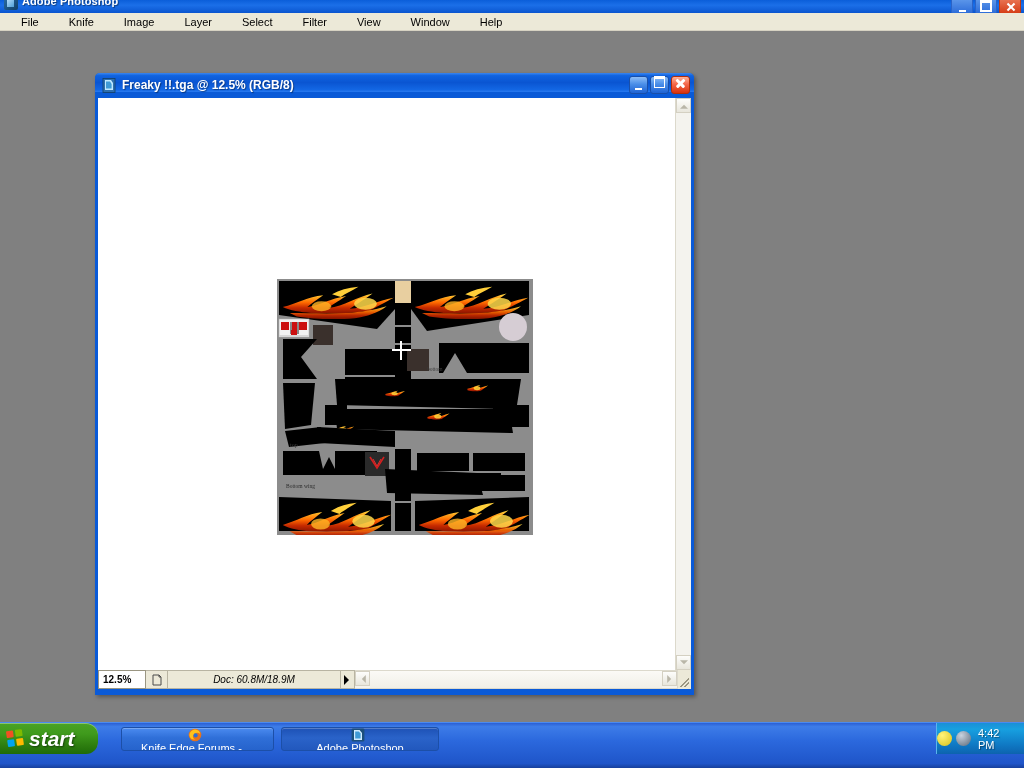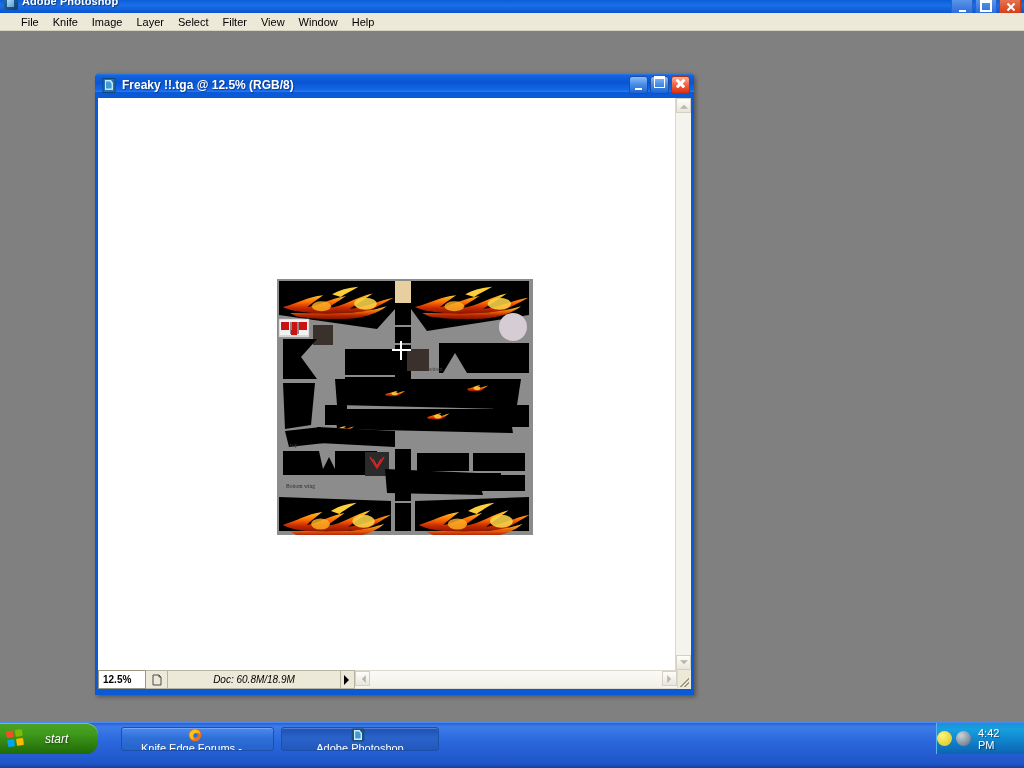--- a/index.html
+++ b/index.html
@@ -41,21 +41,21 @@
   .app-btn.close i::before,.app-btn.close i::after{
     content:"";position:absolute;left:0;top:3px;width:10px;height:2px;background:#fff;
   }
   .app-btn.close i::before{transform:rotate(45deg);}
   .app-btn.close i::after{transform:rotate(-45deg);}
 
   
   .menubar{
     position:absolute;left:0;top:13px;width:1024px;height:18px;
     background:#ece9d8;border-bottom:1px solid #d6d2c2;
-    display:flex;align-items:center;padding-left:14px;box-sizing:border-box;
+    display:flex;align-items:center;padding-left:14px;box-sizing:border-box;gap:16px;
   }
   .menu-item{
     font-size:11px;color:#000;padding:2px 7px;cursor:default;white-space:nowrap;
   }
 
   
   .workspace{
     position:absolute;left:0;top:32px;width:1024px;height:691px;background:#808080;
   }
 
@@ -193,23 +193,22 @@
   .start-logo{
     width:17px;height:17px;position:relative;margin-right:5px;flex:none;
     transform:rotate(-8deg);
   }
   .start-logo span{position:absolute;width:7px;height:7px;border-radius:1px;}
   .start-logo span:nth-child(1){left:0;top:0;background:#f25022;}
   .start-logo span:nth-child(2){left:9px;top:0;background:#7fba00;}
   .start-logo span:nth-child(3){left:0;top:9px;background:#00a4ef;}
   .start-logo span:nth-child(4){left:9px;top:9px;background:#ffb900;}
   .start-txt{
-    color:#fff;font-size:12px;font-style:italic;font-weight:normal;
+    color:#fff;font-size:21px;font-style:italic;font-weight:bold;
     text-shadow:1px 1px 2px rgba(0,0,0,.5);
-    margin-left:16px;
   }
   .task-btn{
     position:absolute;top:4px;height:24px;
     background:linear-gradient(to bottom,#4b8bf0 0%,#2f6fd8 45%,#2663cc 100%);
     border:1px solid #1c4fa8;border-radius:3px;
     display:flex;align-items:center;padding:0 6px;box-sizing:border-box;
     color:#fff;font-size:11px;white-space:nowrap;overflow:hidden;
     box-shadow:inset 0 1px 0 rgba(255,255,255,.25);
     flex-direction:column;
   }

